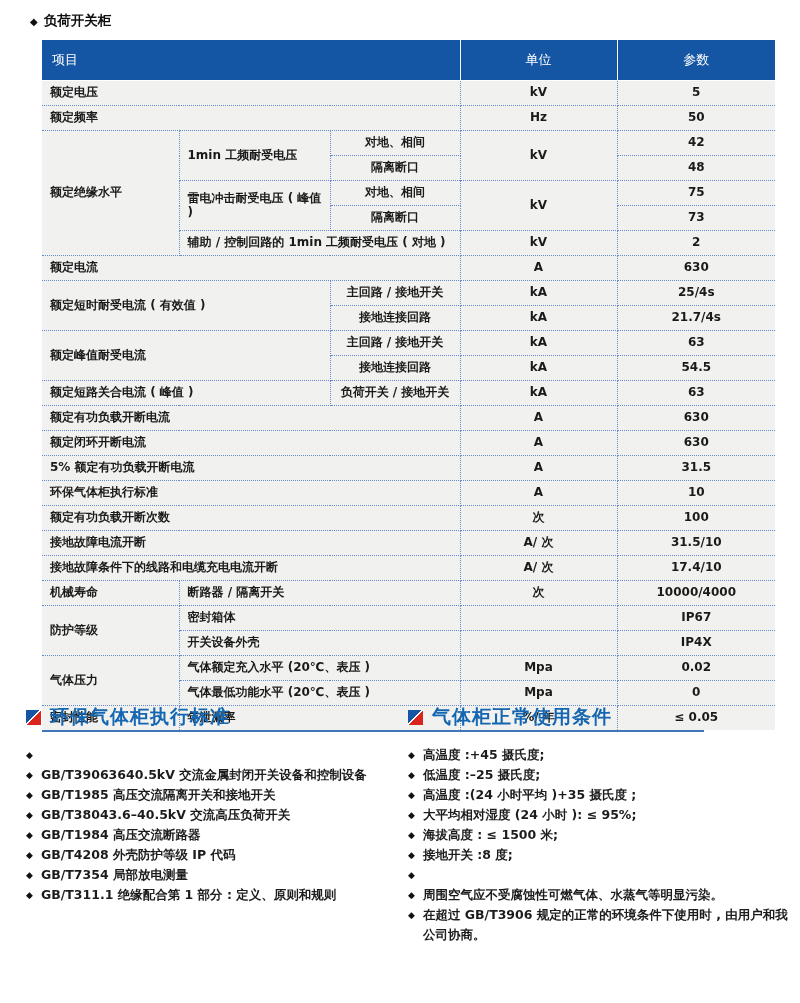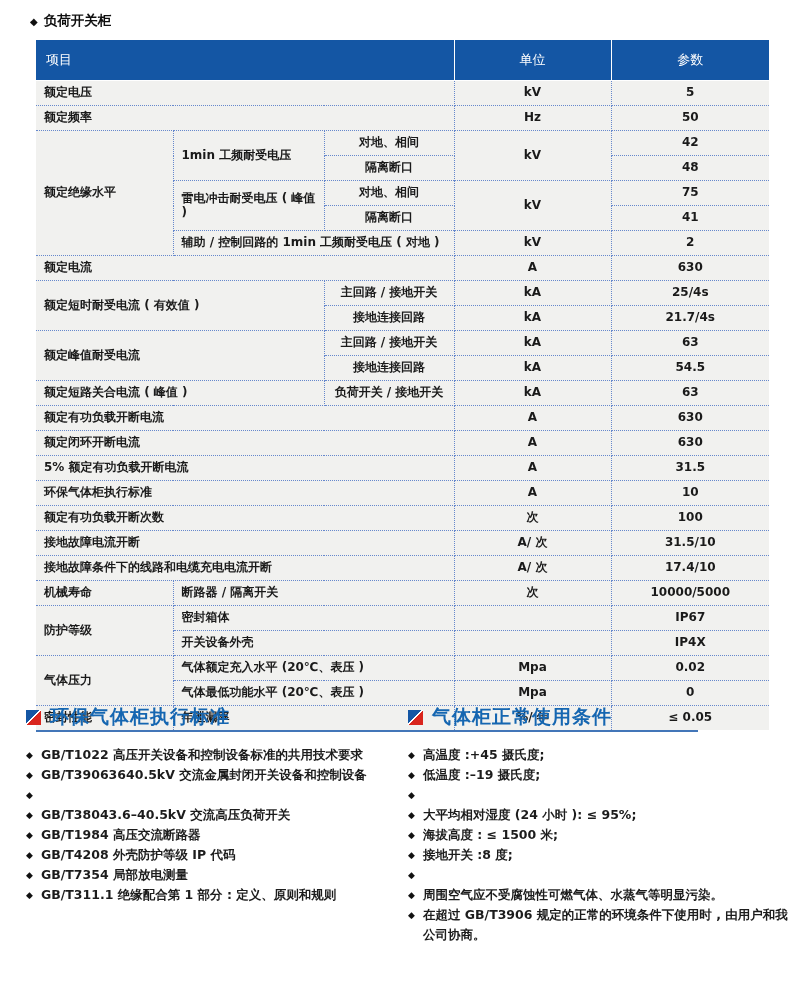--- a/index.html
+++ b/index.html
@@ -8,21 +8,21 @@
     font-family:"DejaVu Sans","Liberation Sans",sans-serif;
     color:#141414;
   }
   .page{position:relative;width:800px;height:1003px;background:#fff;overflow:hidden;}
 
   
   .page-title{position:absolute;left:30px;top:12px;font-size:13.5px;font-weight:bold;color:#0f0f0f;display:flex;align-items:center;gap:6px;}
   .page-title .b{font-size:10px;}
 
   
-  .table-wrap{position:absolute;left:36px;top:40px;width:662px;border-bottom:2px solid #4376b8;}
+  .table-wrap{position:absolute;left:42px;top:40px;width:662px;border-bottom:2px solid #4376b8;}
   table.spec{border-collapse:collapse;table-layout:fixed;width:733px;border-style:hidden;}
   table.spec th{
     background:#1456a4;color:#ffffff;height:40px;font-size:13px;font-weight:500;
     border:1px solid #ffffff;padding:0 10px;
   }
   table.spec td{
     background:#f1f1ef;border:1px dotted #6688cc;height:22px;
     font-size:12px;font-weight:600;color:#1a1a1a;padding:1px 8px;line-height:1.15;
   }
   .al{text-align:left;}
@@ -92,21 +92,21 @@
             <td class="ac">48</td>
           </tr>
           <tr>
             <td rowspan="2" class="al">雷电冲击耐受电压 ( 峰值 )</td>
             <td class="ac">对地、相间</td>
             <td rowspan="2" class="ac">kV</td>
             <td class="ac">75</td>
           </tr>
           <tr>
             <td class="ac">隔离断口</td>
-            <td class="ac">41</td>
+            <td class="ac">73</td>
           </tr>
           <tr>
             <td colspan="2" class="al">辅助 / 控制回路的 1min 工频耐受电压 ( 对地 )</td>
             <td class="ac">kV</td>
             <td class="ac">2</td>
           </tr>
           <tr>
             <td colspan="3" class="al">额定电流</td>
             <td class="ac">A</td>
             <td class="ac">630</td>
@@ -171,21 +171,21 @@
           </tr>
           <tr>
             <td colspan="3" class="al">接地故障条件下的线路和电缆充电电流开断</td>
             <td class="ac">A/ 次</td>
             <td class="ac">17.4/10</td>
           </tr>
           <tr>
             <td class="al">机械寿命</td>
             <td colspan="2" class="al">断路器 / 隔离开关</td>
             <td class="ac">次</td>
-            <td class="ac">10000/5000</td>
+            <td class="ac">10000/4000</td>
           </tr>
           <tr>
             <td rowspan="2" class="al">防护等级</td>
             <td colspan="2" class="al">密封箱体</td>
             <td class="ac"></td>
             <td class="ac">IP67</td>
           </tr>
           <tr>
             <td colspan="2" class="al">开关设备外壳</td>
             <td class="ac"></td>
@@ -213,28 +213,28 @@
   </div>
 
   <div class="section std">
     <h2>
       <span class="flag"></span>
       <span>环保气体柜执行标准</span>
     </h2>
     <ul>
         <li>
           <span class="b">◆</span>
-          <span>GB/T1022 高压开关设备和控制设备标准的共用技术要求</span>
         </li>
         <li>
           <span class="b">◆</span>
           <span>GB/T39063640.5kV 交流金属封闭开关设备和控制设备</span>
         </li>
         <li>
           <span class="b">◆</span>
+          <span>GB/T1985 高压交流隔离开关和接地开关</span>
         </li>
         <li>
           <span class="b">◆</span>
           <span>GB/T38043.6–40.5kV 交流高压负荷开关</span>
         </li>
         <li>
           <span class="b">◆</span>
           <span>GB/T1984 高压交流断路器</span>
         </li>
         <li>
@@ -257,24 +257,25 @@
       <span class="flag"></span>
       <span>气体柜正常使用条件</span>
     </h2>
     <ul>
         <li>
           <span class="b">◆</span>
           <span>高温度 :+45 摄氏度;</span>
         </li>
         <li>
           <span class="b">◆</span>
-          <span>低温度 :–19 摄氏度;</span>
-        </li>
-        <li>
-          <span class="b">◆</span>
+          <span>低温度 :–25 摄氏度;</span>
+        </li>
+        <li>
+          <span class="b">◆</span>
+          <span>高温度 :(24 小时平均 )+35 摄氏度 ;</span>
         </li>
         <li>
           <span class="b">◆</span>
           <span>大平均相对湿度 (24 小时 ): ≤ 95%;</span>
         </li>
         <li>
           <span class="b">◆</span>
           <span>海拔高度 : ≤ 1500 米;</span>
         </li>
         <li>

